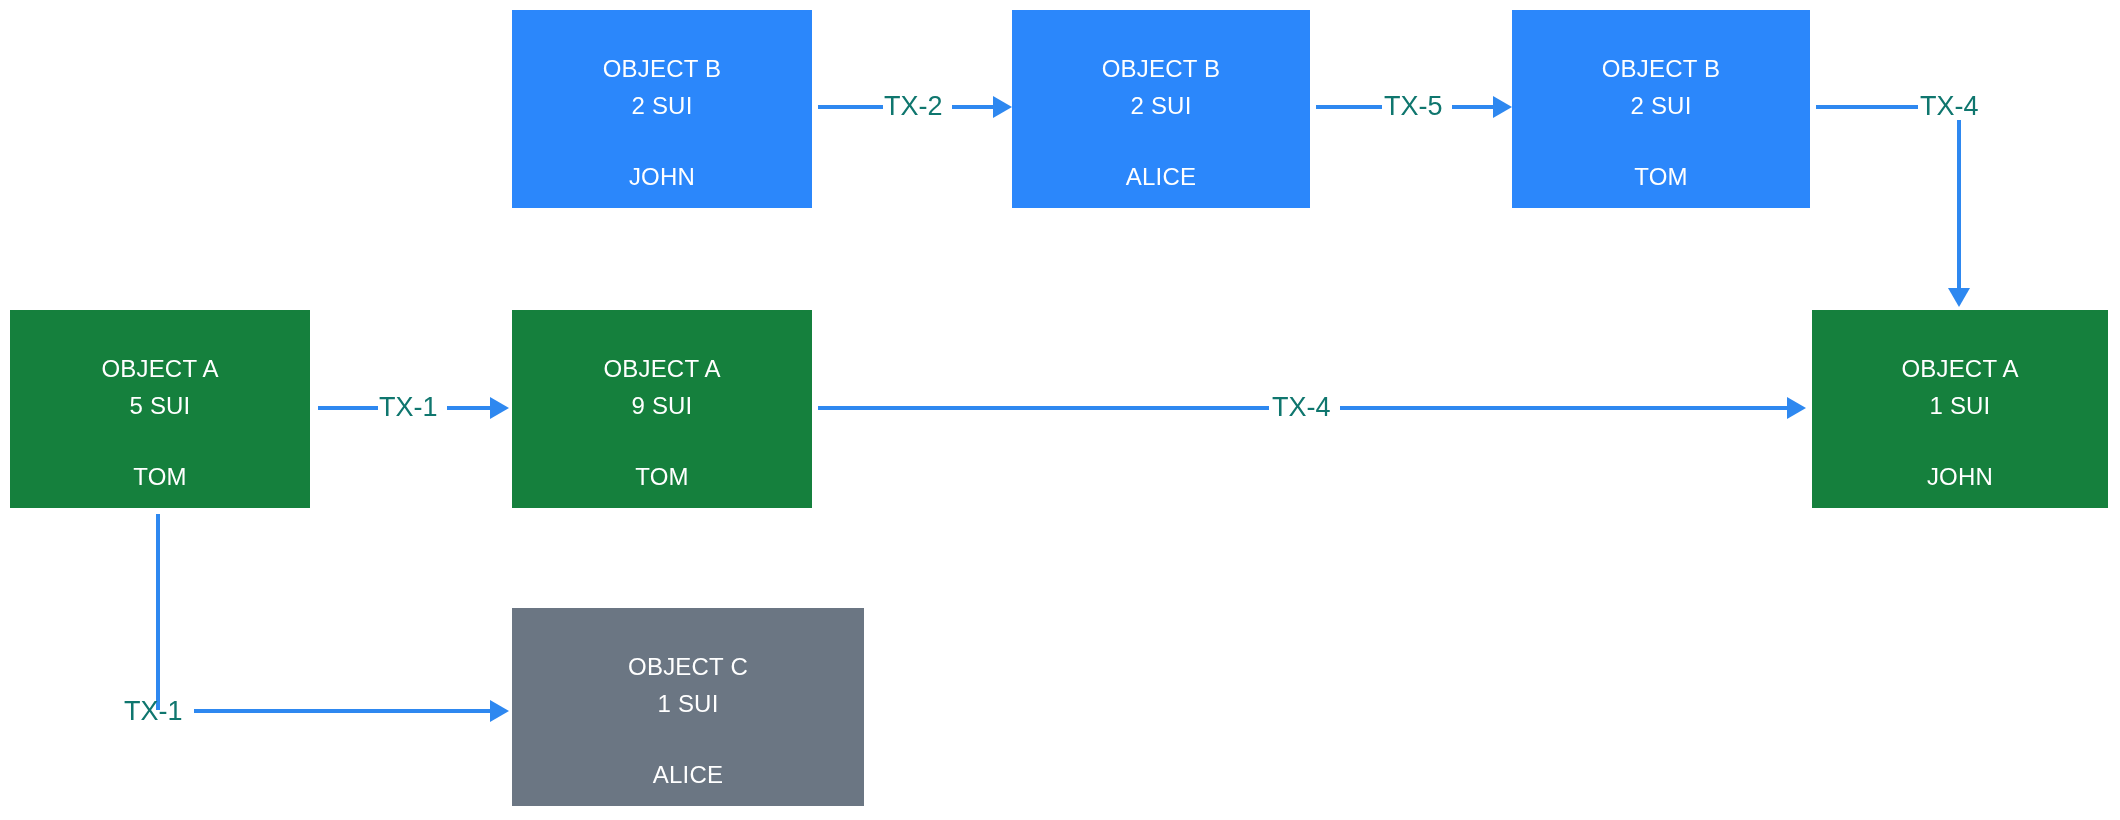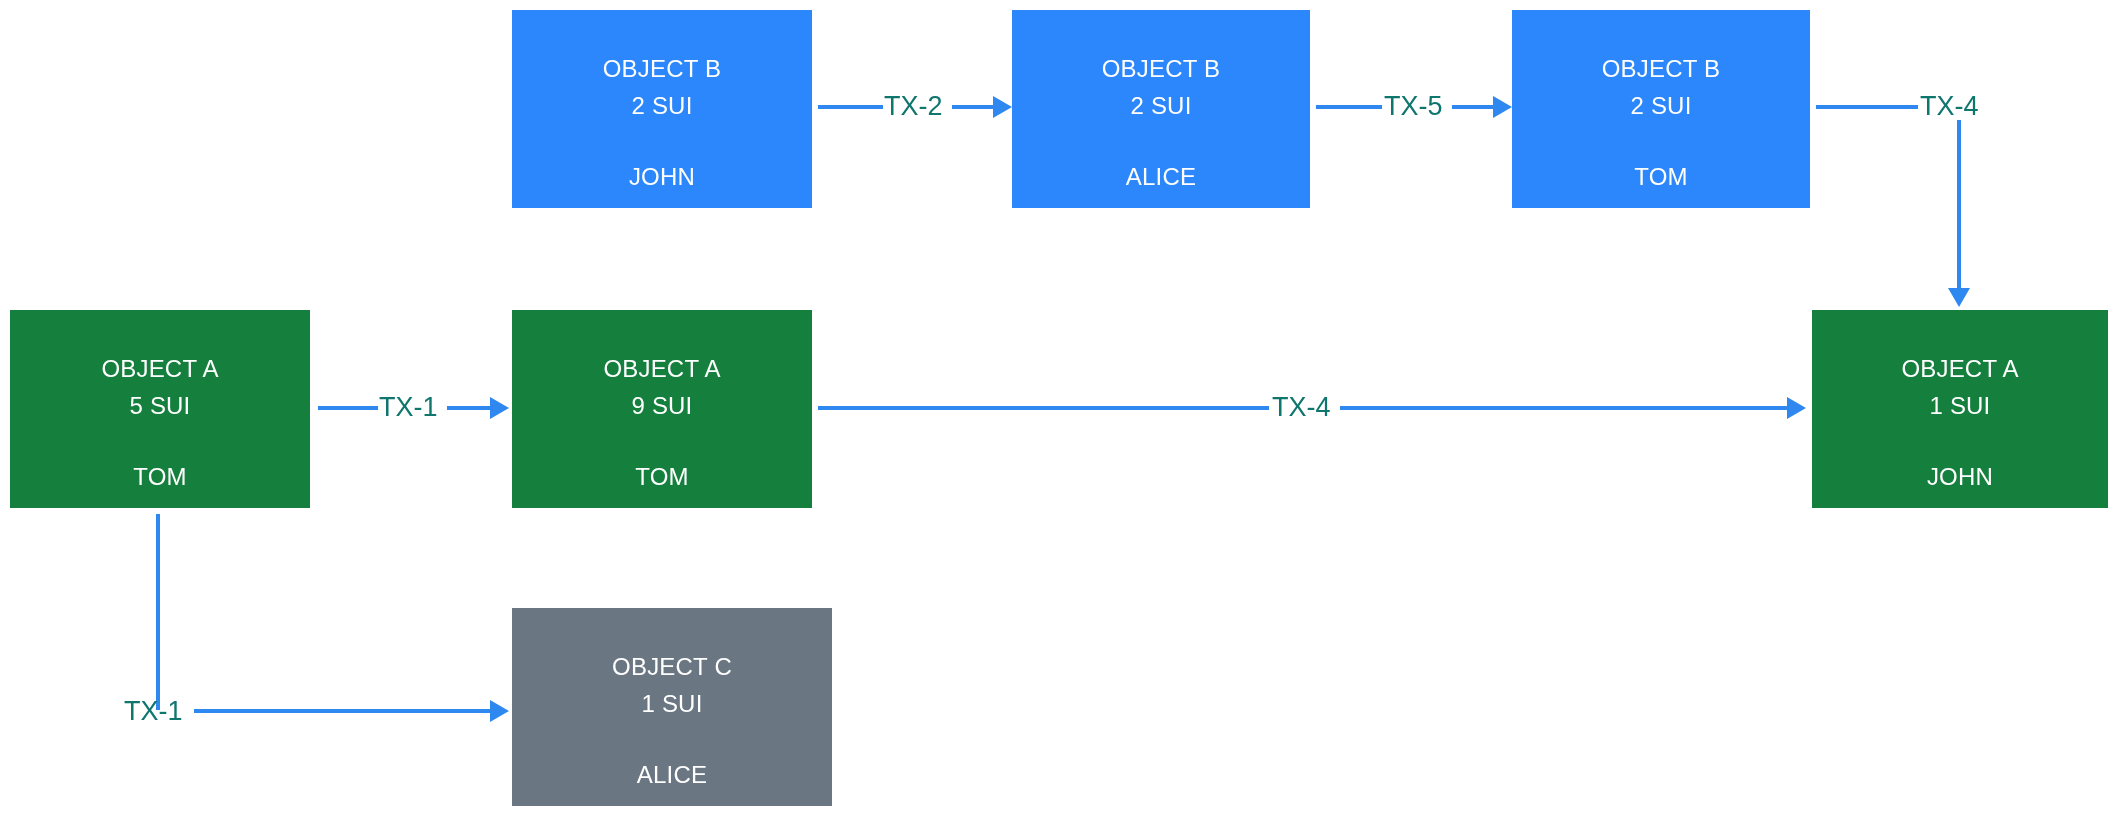--- a/index.html
+++ b/index.html
@@ -106,21 +106,21 @@
   <div class="obj-box black" style="left:512px; top:310px; width:300px; height:198px;">
     <div class="obj-head"><span>OBJECT A</span><br><span>9 SUI</span></div>
     <div class="obj-owner">TOM</div>
   </div>
 
   <div class="obj-box black" style="left:1812px; top:310px; width:296px; height:198px;">
     <div class="obj-head"><span>OBJECT A</span><br><span>1 SUI</span></div>
     <div class="obj-owner">JOHN</div>
   </div>
 
-  <div class="obj-box gray" style="left:512px; top:608px; width:320px; height:198px;">
+  <div class="obj-box gray" style="left:512px; top:608px; width:352px; height:198px;">
     <div class="obj-head"><span>OBJECT C</span><br><span>1 SUI</span></div>
     <div class="obj-owner">ALICE</div>
   </div>
 
   <div class="edge-line edge-h" style="left:818px; top:105px; width:65px;"></div>
   <div class="edge-label" style="left:884px; top:93px;">TX-2</div>
   <div class="edge-line edge-h" style="left:952px; top:105px; width:42px;"></div>
   <div class="arrow-head-right" style="left:993px; top:96px;"></div>
 
   <div class="edge-line edge-h" style="left:1316px; top:105px; width:66px;"></div>

